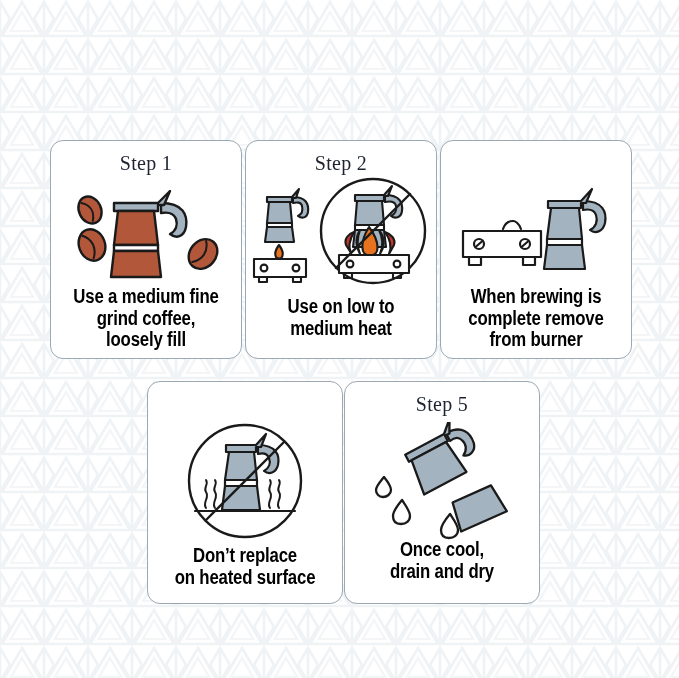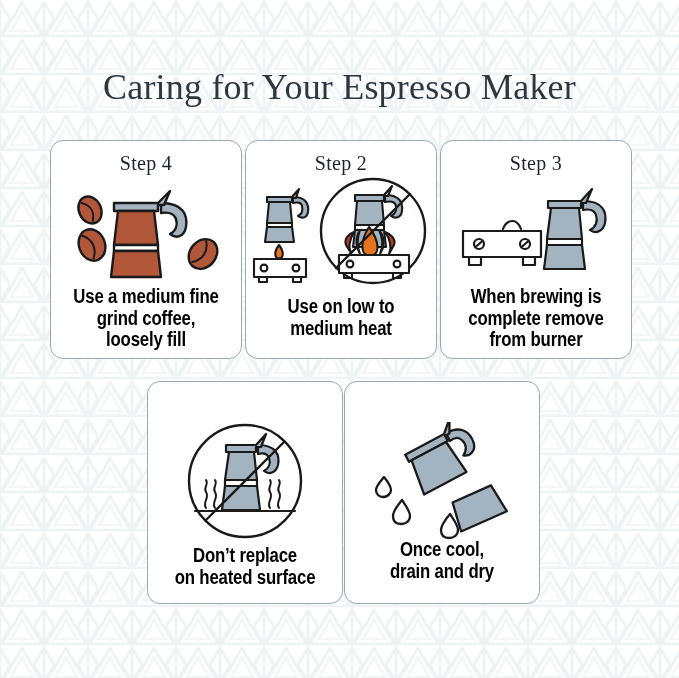--- a/index.html
+++ b/index.html
@@ -86,24 +86,23 @@
       <path d="M0 2 L10 19 L0 36 Z" fill="none" stroke="#f0f3f5" stroke-width="2.6"></path>
       <path d="M44 2 L34 19 L44 36 Z" fill="none" stroke="#f0f3f5" stroke-width="2.6"></path>
       <path d="M22 12 L33 31 L11 31 Z" fill="none" stroke="#f3f5f7" stroke-width="2.2"></path>
     </pattern>
   </defs>
   <rect width="679" height="678" fill="url(#tri)"></rect>
 </svg>
 
 <div id="page">
 
-  <div class="title">Caring for Your Espresso Maker</div>
 
   <div class="card card-row1 c1 row1">
-    <div class="step-label">Step 4</div>
+    <div class="step-label">Step 1</div>
     <div class="art">
       <svg width="160" height="100" viewBox="0 0 160 100" xmlns="http://www.w3.org/2000/svg">
         <g stroke="#1a1a1a" stroke-width="2.4" stroke-linejoin="round" stroke-linecap="round">
 
           <g>
             <ellipse cx="24" cy="29" rx="11" ry="14" fill="#b3573a" transform="rotate(-25 24 29)"></ellipse>
             <path d="M19 19 C27 25, 27 33, 22 40" fill="none" stroke="#1a1a1a" stroke-width="2" transform="rotate(-25 24 29)"></path>
           </g>
           <g>
             <ellipse cx="26" cy="64" rx="13" ry="16" fill="#b3573a" transform="rotate(-20 26 64)"></ellipse>
@@ -181,21 +180,20 @@
         </g>
       </svg>
     </div>
     <div class="caption">
       <div>Use on low to</div>
       <div>medium heat</div>
     </div>
   </div>
 
   <div class="card card-row1 c3 row1">
-    <div class="step-label">Step 3</div>
     <div class="art">
       <svg width="170" height="104" viewBox="0 0 170 104" xmlns="http://www.w3.org/2000/svg">
         <g stroke="#1a1a1a" stroke-width="2.2" stroke-linejoin="round" stroke-linecap="round">
 
           <g>
             <path d="M52 50 C54 44, 58 42, 62 42" fill="none"></path>
             <path d="M70 50 C68 44, 64 42, 62 42" fill="none"></path>
             <rect x="12" y="52" width="78" height="26" fill="#ffffff"></rect>
             <circle cx="28" cy="65" r="5" fill="#ffffff"></circle>
             <line x1="24.5" y1="68" x2="31.5" y2="62"></line>
@@ -247,20 +245,21 @@
         </g>
       </svg>
     </div>
     <div class="caption">
       <div>Don’t replace</div>
       <div>on heated surface</div>
     </div>
   </div>
 
   <div class="card card-row2 c5 row2">
+    <div class="step-label">Step 5</div>
     <div class="art">
       <svg width="160" height="118" viewBox="0 0 160 118" xmlns="http://www.w3.org/2000/svg">
         <g stroke="#1a1a1a" stroke-width="2.3" stroke-linejoin="round" stroke-linecap="round">
 
           <g transform="rotate(-28 80 55)">
             <path d="M104 18 C122 18, 126 29, 124 40 C122 48, 114 50, 109 46 C115 43, 117 37, 115 32 C113 26, 108 26, 104 27 Z" fill="#a3b4c0"></path>
             <path d="M58 18 L102 18 L114 7 L107 20 L102 20 L102 26 L58 26 Z" fill="#a3b4c0"></path>
             <path d="M61 26 L100 26 L104 62 L56 62 Z" fill="#a3b4c0"></path>
           </g>
 

